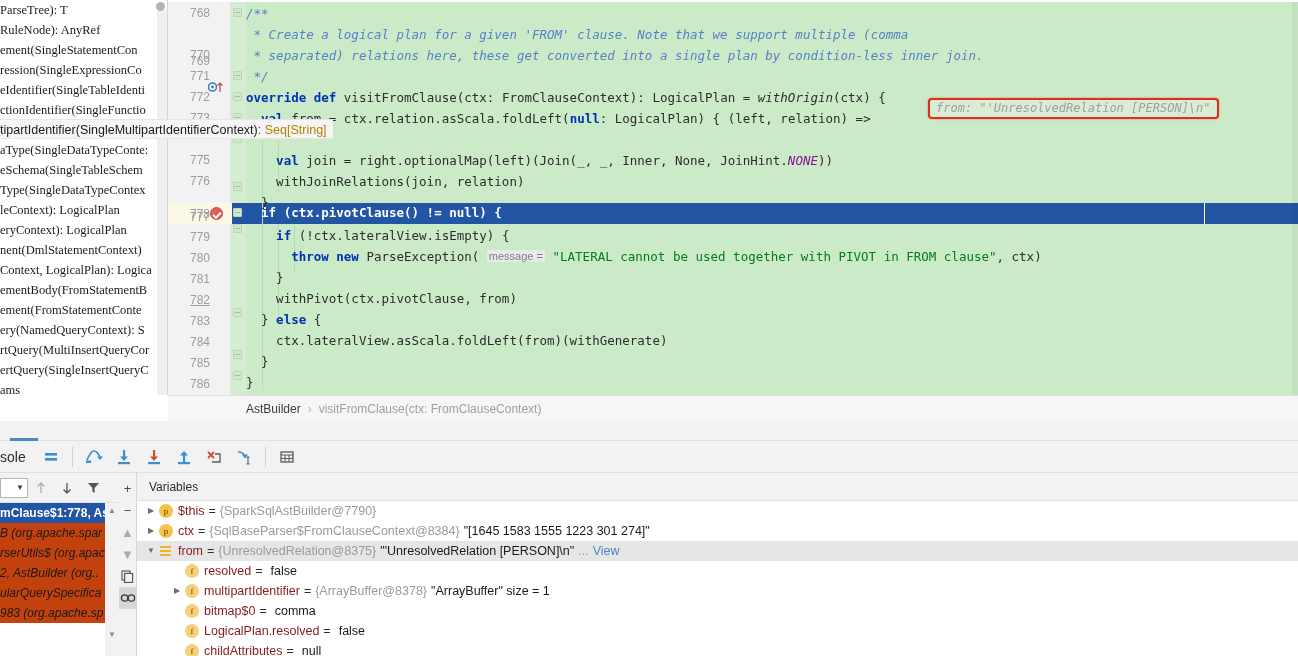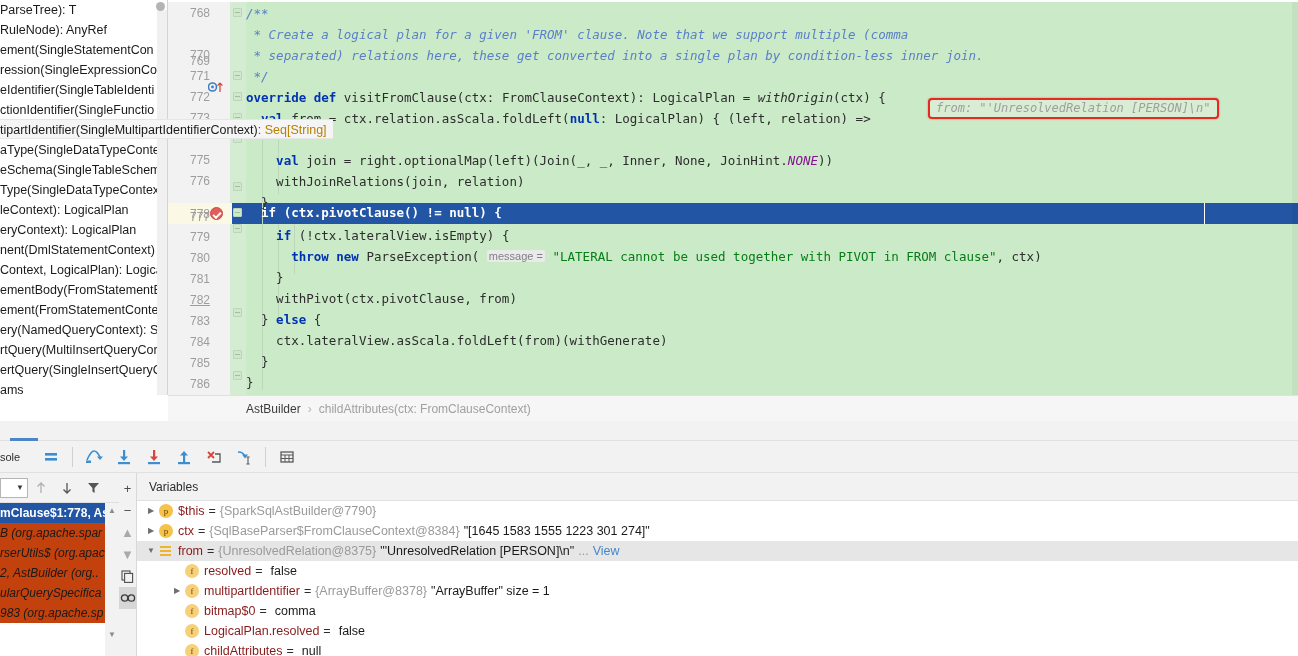--- a/index.html
+++ b/index.html
@@ -129,21 +129,21 @@
   }
 
   
   .structure-popup {
     position: absolute; left: 0; top: 0; width: 168px; height: 420px;
     background: #ffffff; overflow: hidden;
     border-right: 1px solid #d4d4d4;
   }
   .sp-item {
     height: 20px; line-height: 20px;
-    font-family: Liberation Sans, sans-serif;
+    font-family: Liberation Serif, serif;
     font-size: 12.5px; color: #1a1a1a;
     white-space: nowrap; padding-left: 0px;
     overflow: hidden;
   }
   .sp-scroll {
     position: absolute; right: 2px; top: 2px; width: 9px; height: 9px;
     background: #b4b4b4; border-radius: 5px;
   }
   .sp-vtrack {
     position: absolute; right: 0px; top: 10px; width: 10px; height: 398px;
@@ -191,21 +191,21 @@
   .dw-tab-active-underline {
     position: absolute; left: 10px; top: 17px; width: 28px; height: 3px;
     background: #4a86c8;
   }
   .dw-toolbar {
     position: absolute; left: 0; top: 20px; width: 1298px; height: 32px;
     background: #f2f2f2; border-bottom: 1px solid #e0e0e0;
     display: flex; align-items: center;
   }
   .dw-toolbar-label {
-    font-size: 11px; color: #2d2d2d; margin-left: 0px; padding-left: 0px;
+    font-size: 14px; color: #2d2d2d; margin-left: 0px; padding-left: 0px;
   }
   .tb-btn {
     width: 26px; height: 26px; display: flex;
     align-items: center; justify-content: center;
     margin: 0 2px;
   }
   .tb-sep {
     width: 1px; height: 20px; background: #d0d0d0; margin: 0 6px;
   }
 
@@ -424,21 +424,21 @@
   </div>
 
   <div class="wide-popup-row">
     <span>tipartIdentifier(SingleMultipartIdentifierContext)</span><span class="wp-red">:</span> <span class="wp-orange">Seq[String]</span>
   </div>
 
   <div class="editor-bottom-fill"></div>
   <div class="breadcrumb-bar">
     <span class="bc-item">AstBuilder</span>
     <span class="bc-sep">›</span>
-    <span class="bc-item dim">childAttributes(ctx: FromClauseContext)</span>
+    <span class="bc-item dim">visitFromClause(ctx: FromClauseContext)</span>
   </div>
 
   <div class="debug-window">
 
     <div class="dw-tabbar">
       <div class="dw-tab-active-underline"></div>
     </div>
 
     <div class="dw-toolbar">
       <span class="dw-toolbar-label" style="margin-left:0px; width:34px; text-align:left;">sole</span>

